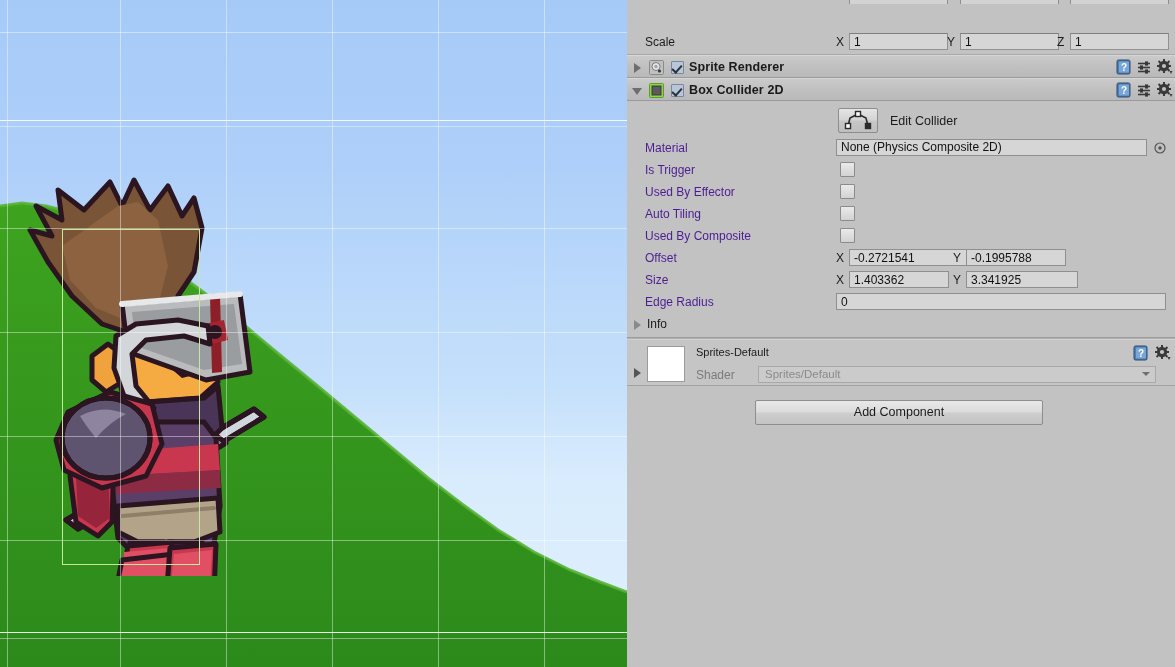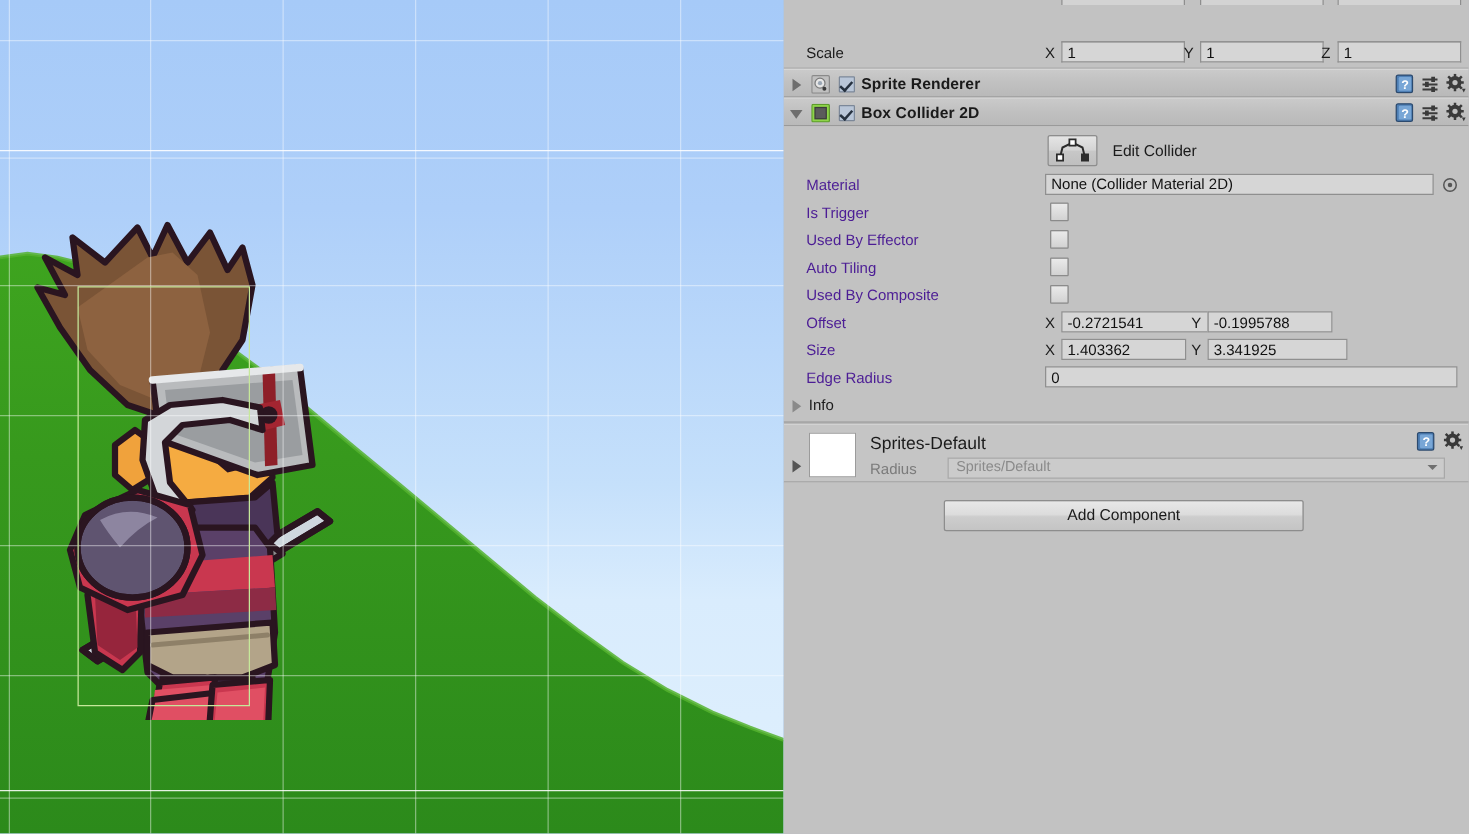--- a/index.html
+++ b/index.html
@@ -229,21 +229,21 @@
     border-bottom: 5px solid transparent;
   }
   .mat-swatch {
     position: absolute; left: 20px; top: 6px;
     width: 38px; height: 36px;
     background: #ffffff;
     border: 1px solid #9b9b9b;
   }
   .mat-name {
     position: absolute; left: 69px; top: 6px;
-    font-size: 14px; color: #1b1b1b;
+    font-size: 11px; color: #1b1b1b;
   }
   .shader-label {
     position: absolute; left: 69px; top: 28px;
     font-size: 12px; color: #7b7b7b;
   }
   .shader-field {
     position: absolute; left: 131px; top: 26px;
     width: 398px; height: 17px;
     background: #cbcbcb;
     border: 1px solid #a8a8a8;
@@ -526,21 +526,21 @@
             <rect x="6.5" y="14.5" width="5" height="5" fill="#ffffff" stroke="#2b2b2b" stroke-width="1.4"></rect>
             <rect x="26.5" y="14.5" width="5" height="5" fill="#2b2b2b" stroke="#2b2b2b" stroke-width="1.4"></rect>
             <rect x="16.5" y="2.5" width="5" height="5" fill="#ffffff" stroke="#2b2b2b" stroke-width="1.4"></rect>
           </svg>
         </div>
         <div class="edit-collider-label">Edit Collider</div>
       </div>
 
       <div class="prop-row">
         <div class="prop-label">Material</div>
-        <div class="obj-field">None (Collider Material 2D)</div>
+        <div class="obj-field">None (Physics Composite 2D)</div>
         <span class="obj-picker">
           <svg width="12" height="12" viewBox="0 0 12 12">
             <circle cx="6" cy="6" r="5" fill="none" stroke="#555" stroke-width="1.2"></circle>
             <circle cx="6" cy="6" r="1.8" fill="#555"></circle>
           </svg>
         </span>
       </div>
 
       <div class="prop-row">
         <div class="prop-label">Is Trigger</div>
@@ -588,21 +588,21 @@
         <div class="info-label">Info</div>
       </div>
     </div>
 
     <div class="sep-thick"></div>
 
     <div class="mat-block">
       <div class="mat-foldout"></div>
       <div class="mat-swatch"></div>
       <div class="mat-name">Sprites-Default</div>
-      <div class="shader-label">Radius</div>
+      <div class="shader-label">Shader</div>
       <div class="shader-field">Sprites/Default</div>
       <div class="shader-arrow"></div>
       <div class="mat-icons">
         <span class="book-ico">
           <svg width="16" height="16" viewBox="0 0 16 16">
             <rect x="1" y="1" width="13" height="14" rx="1.5" fill="#4e7fb5" stroke="#2c4a6e"></rect>
             <rect x="3" y="2.5" width="10" height="11" rx="1" fill="#78a6d6"></rect>
             <text x="8" y="12" font-size="10" font-family="Liberation Sans, sans-serif" fill="#ffffff" text-anchor="middle" font-weight="bold">?</text>
           </svg>
         </span>

